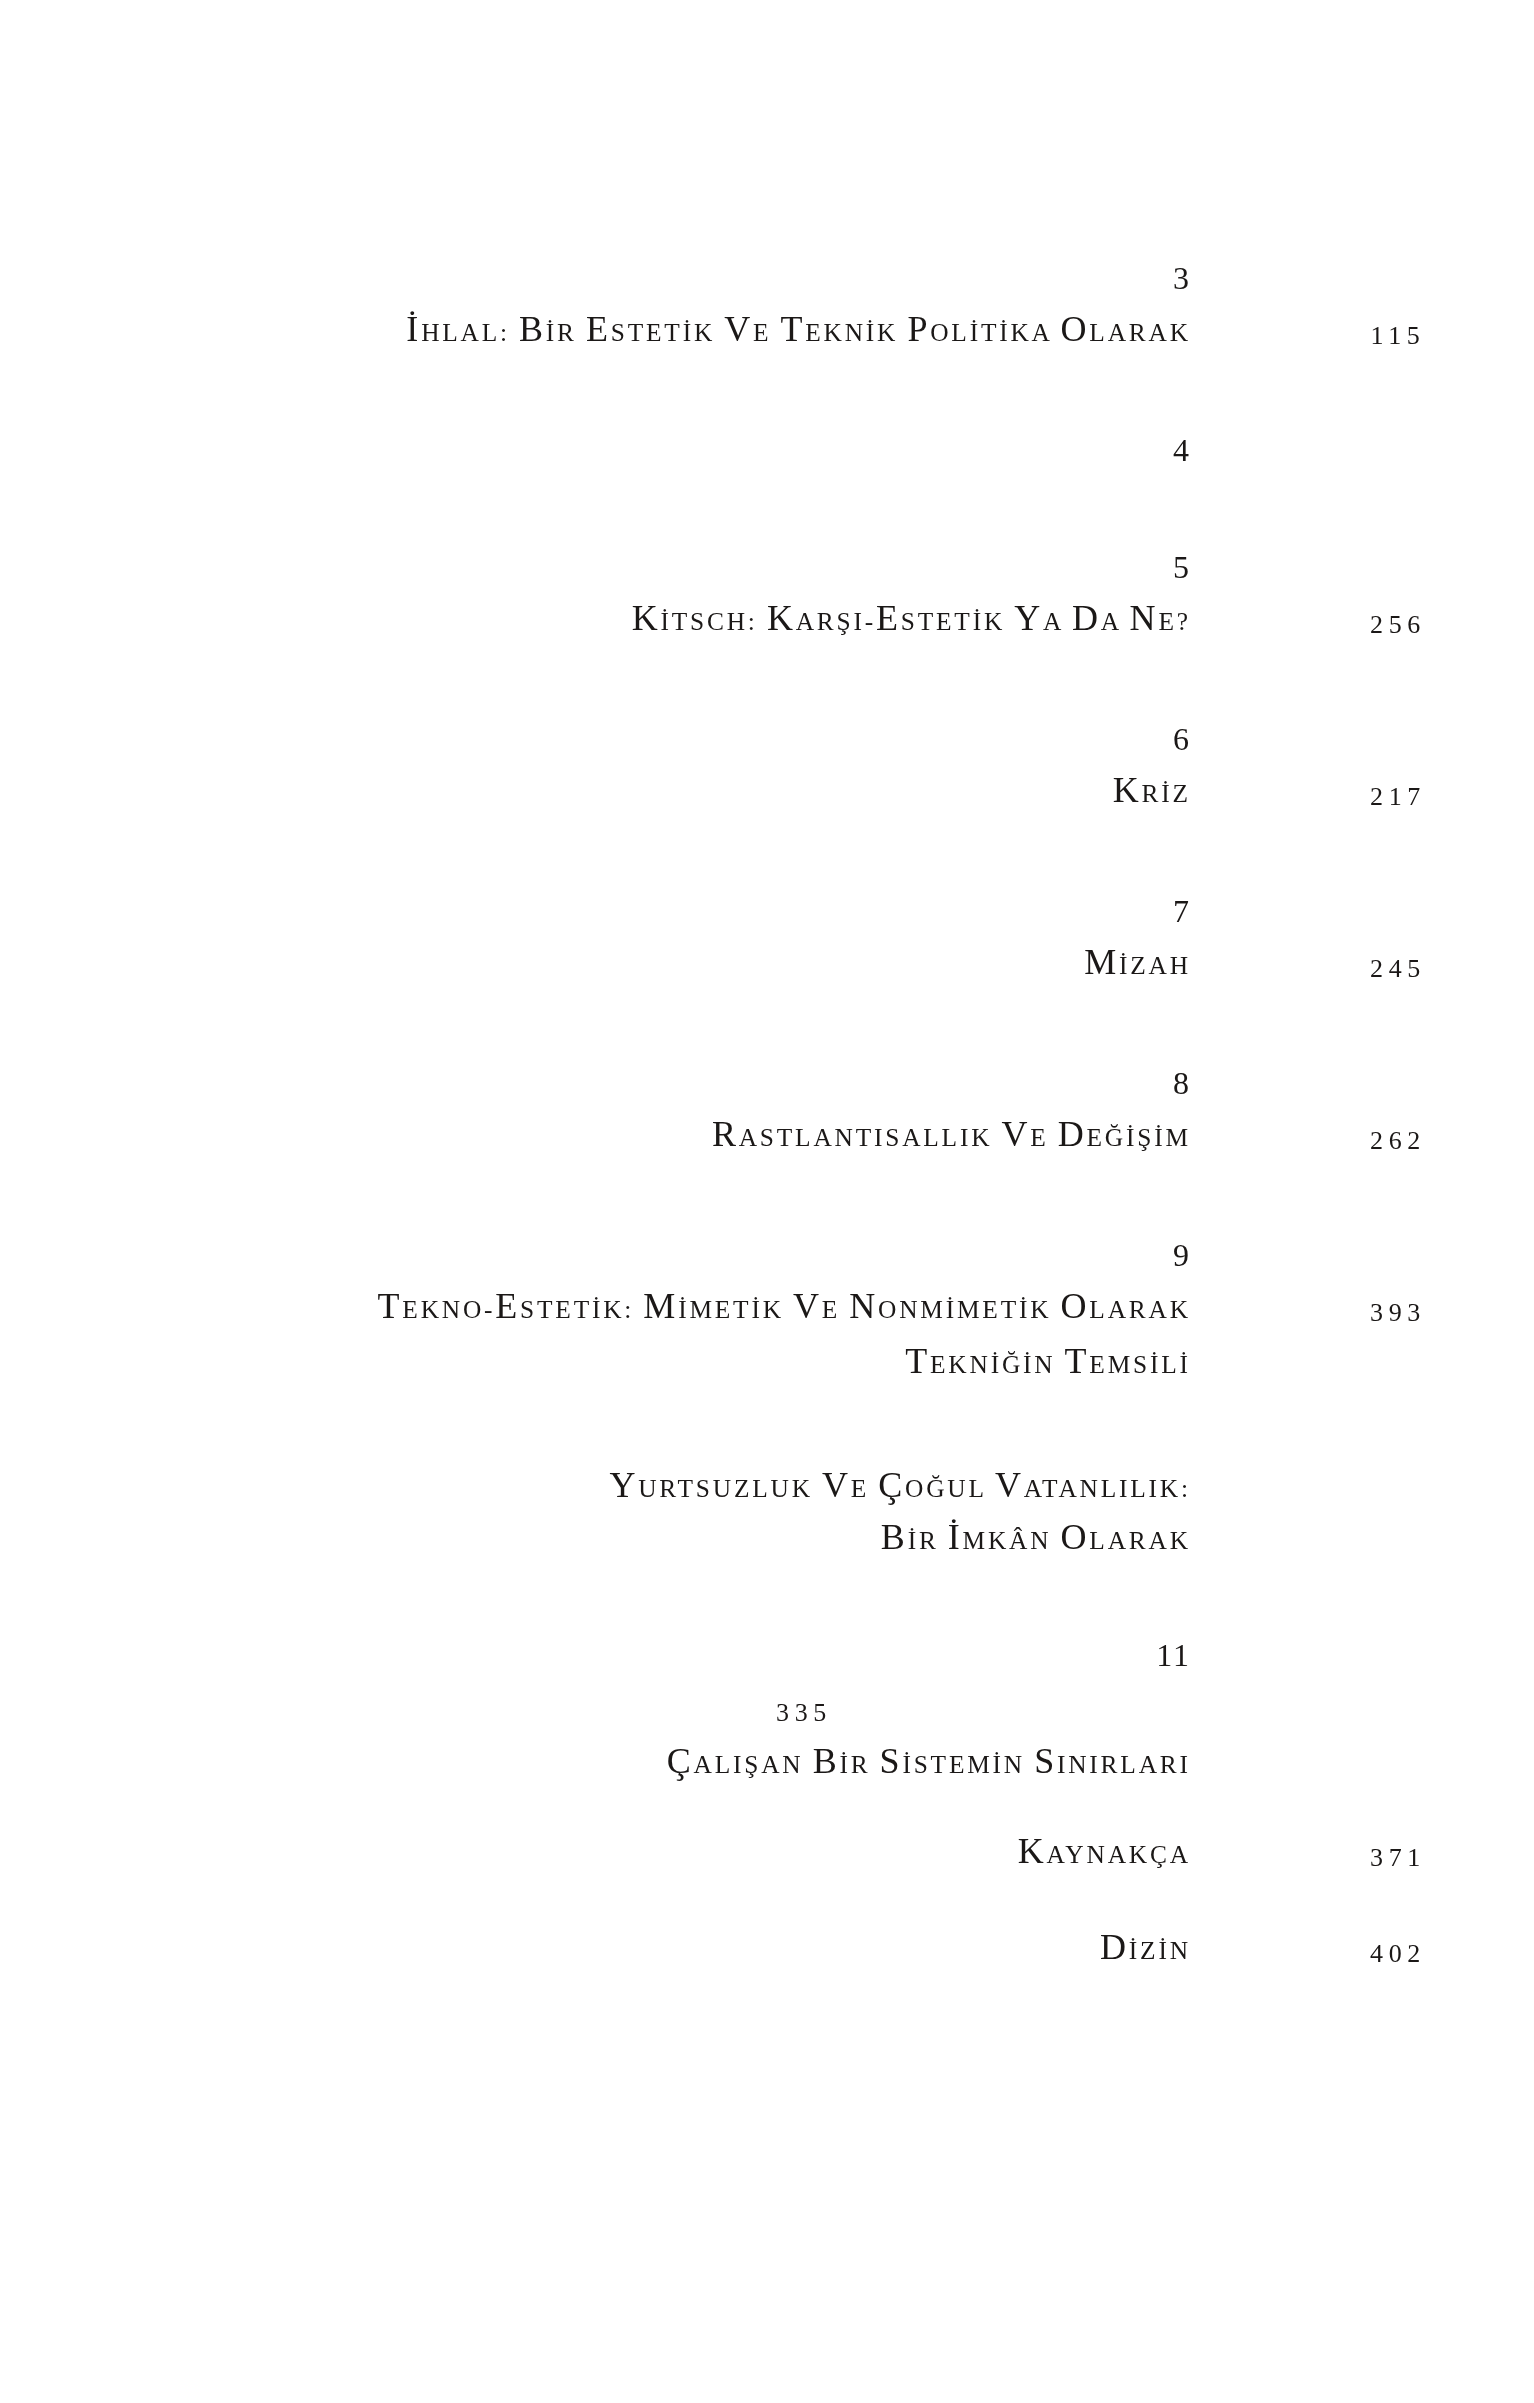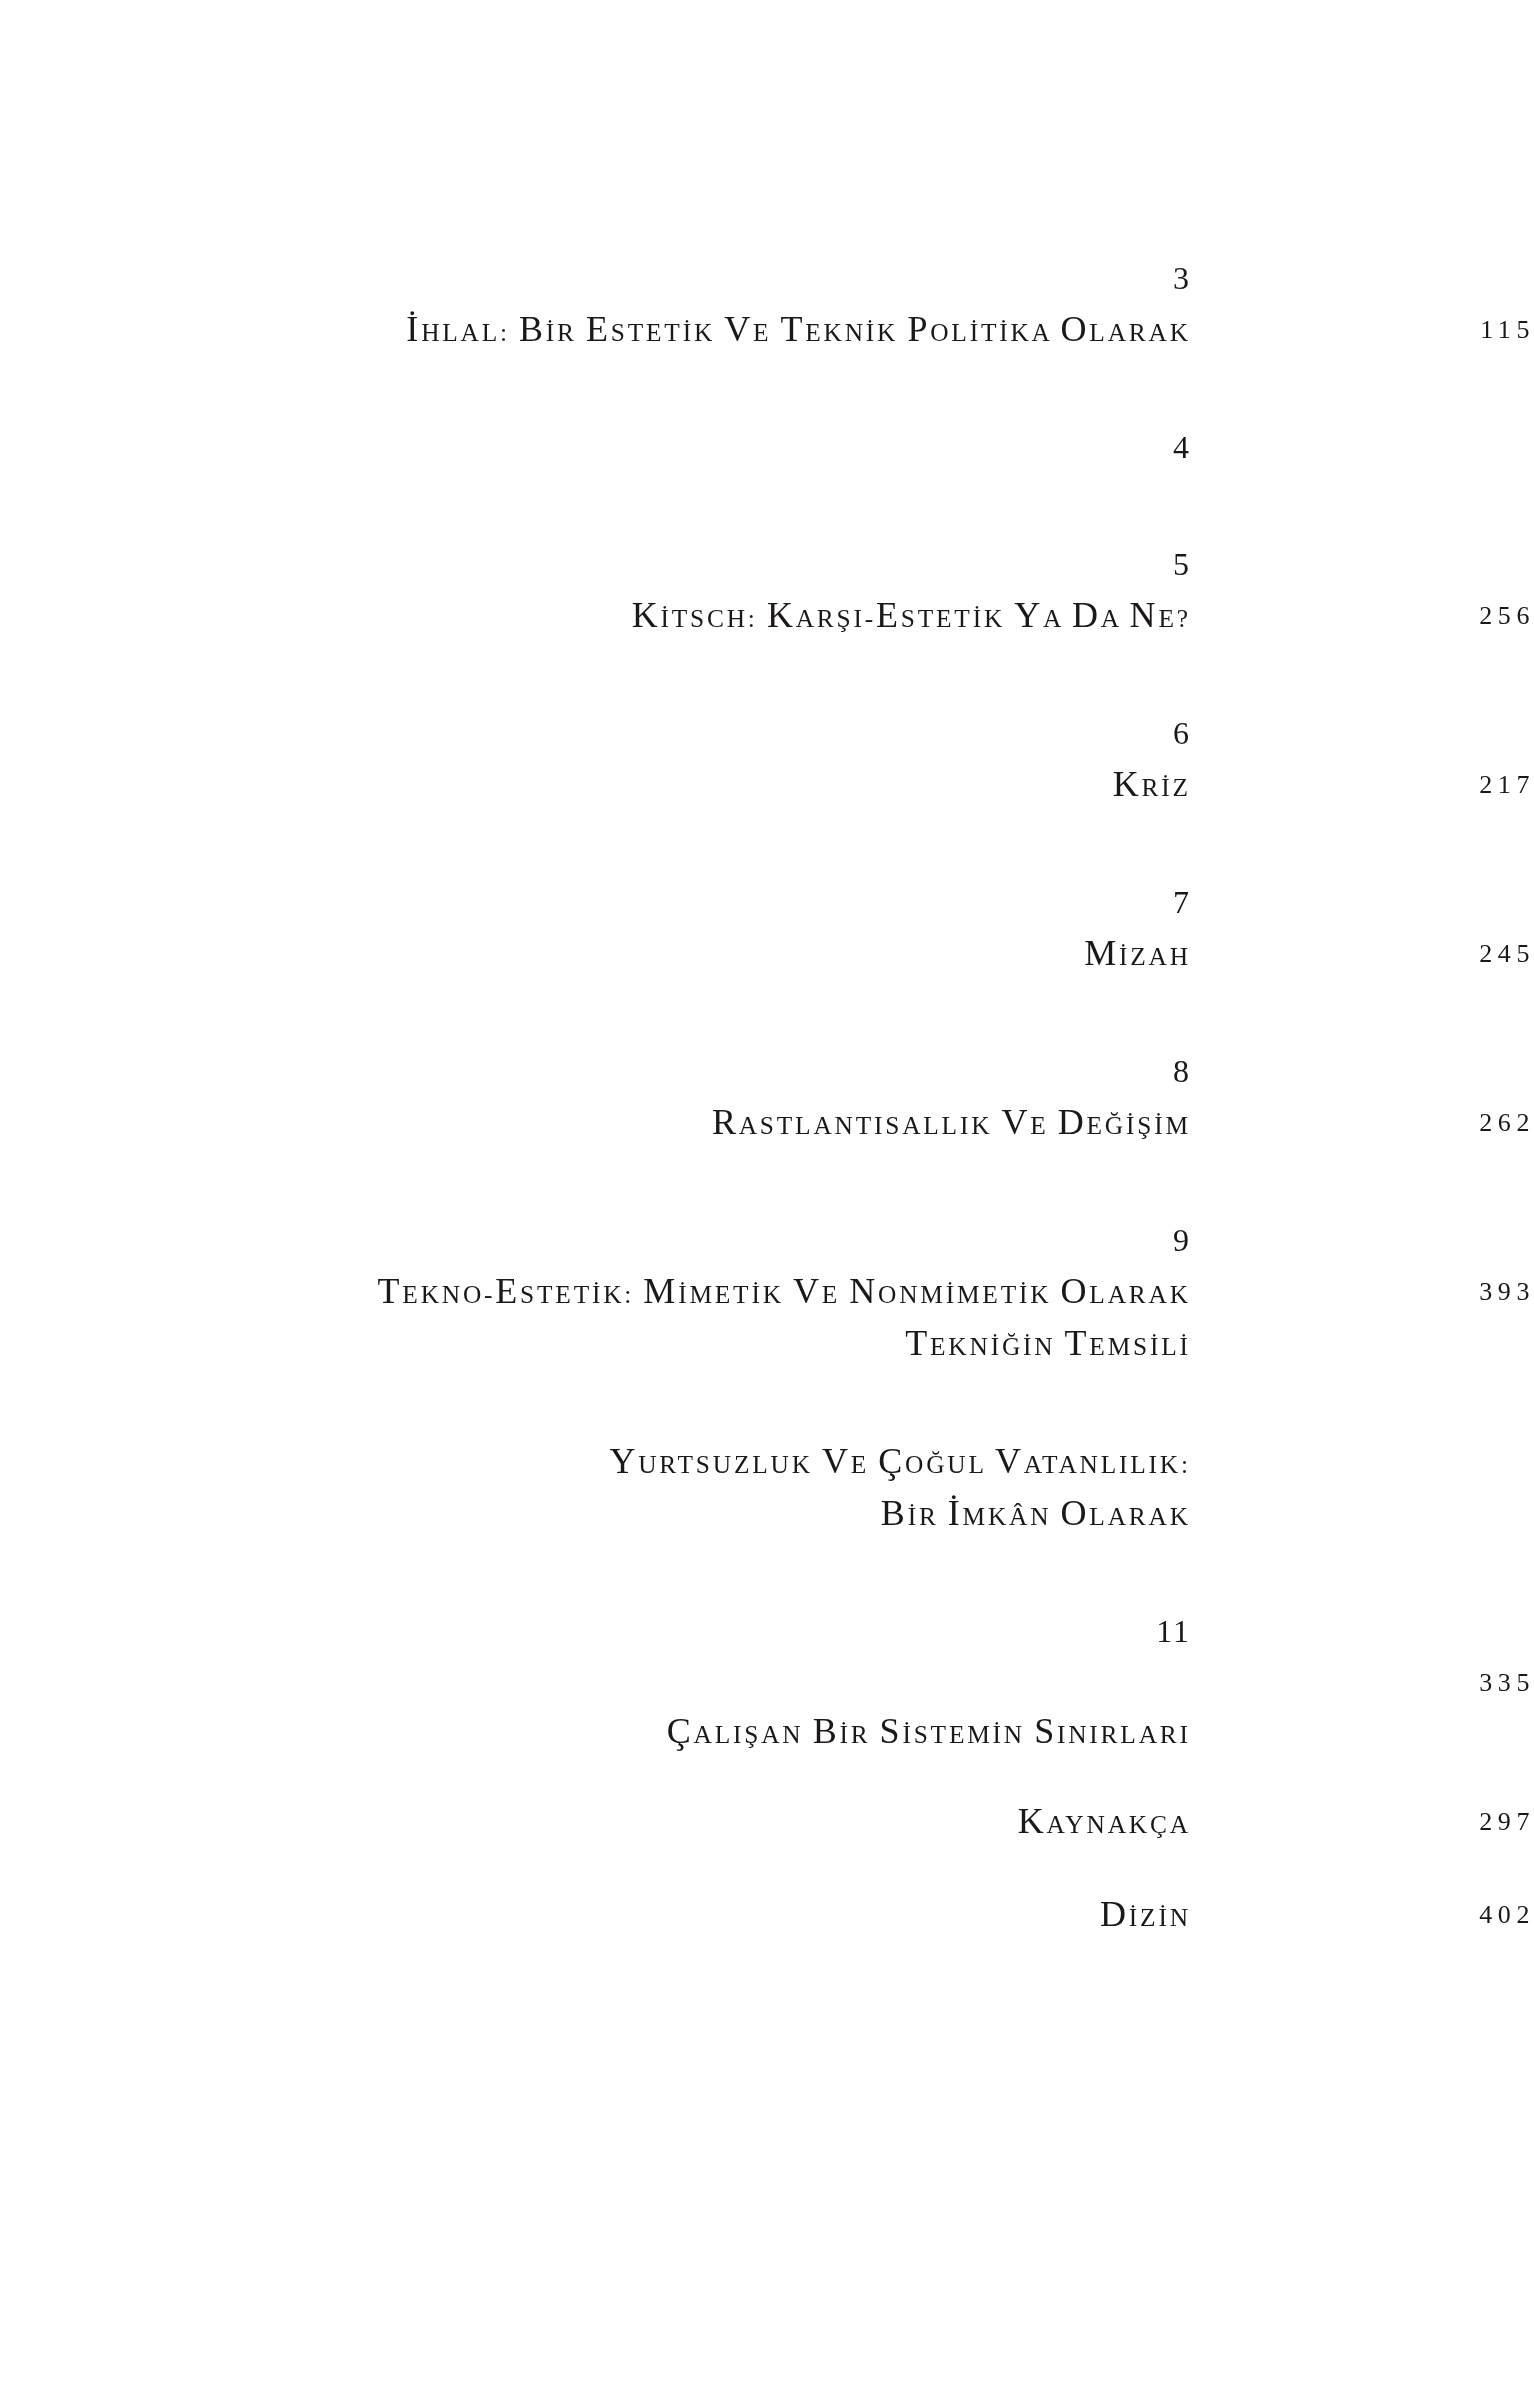--- a/index.html
+++ b/index.html
@@ -9,21 +9,21 @@
     height: 2403px;
     background: #ffffff;
     font-family: "Liberation Serif", "DejaVu Serif", serif;
     color: #1b1817;
     overflow: hidden;
   }
   .toc { padding-top: 256px; }
   .row { display: flex; line-height: 45px; }
   .col-title { width: 1188px; text-align: right; }
   .col-title > span { margin-right: -2.8px; }
-  .col-page { flex: 1; padding-left: 73px; text-align: right; }
+  .col-page { flex: 1; padding-left: 73px; text-align: center; margin-top: 6px; }
   .chapter-num { font-size: 32px; letter-spacing: 1.9px; }
   .title { font-size: 25.4px; letter-spacing: 2.8px; }
   .title .cap { font-size: 36px; }
   .pagenum { font-size: 26px; letter-spacing: 5.6px; }
   .entry { margin-bottom: 66px; }
   .entry.tight { margin-bottom: 38px; }
   .backmatter { margin-bottom: 41px; }
 </style>
 </head>
 <body>
@@ -131,21 +131,21 @@
       </div>
       <div class="row">
         <div class="col-title"><span class="title"><span class="cap">Ç</span>ALIŞAN <span class="cap">B</span>İR <span class="cap">S</span>İSTEMİN <span class="cap">S</span>INIRLARI</span></div>
         <div class="col-page"></div>
       </div>
     </section>
 
     <section class="entry backmatter">
       <div class="row">
         <div class="col-title"><span class="title"><span class="cap">K</span>AYNAKÇA</span></div>
-        <div class="col-page"><span class="pagenum">297</span></div>
+        <div class="col-page"><span class="pagenum">371</span></div>
       </div>
     </section>
 
     <section class="entry backmatter">
       <div class="row">
         <div class="col-title"><span class="title"><span class="cap">D</span>İZİN</span></div>
         <div class="col-page"><span class="pagenum">402</span></div>
       </div>
     </section>
 

